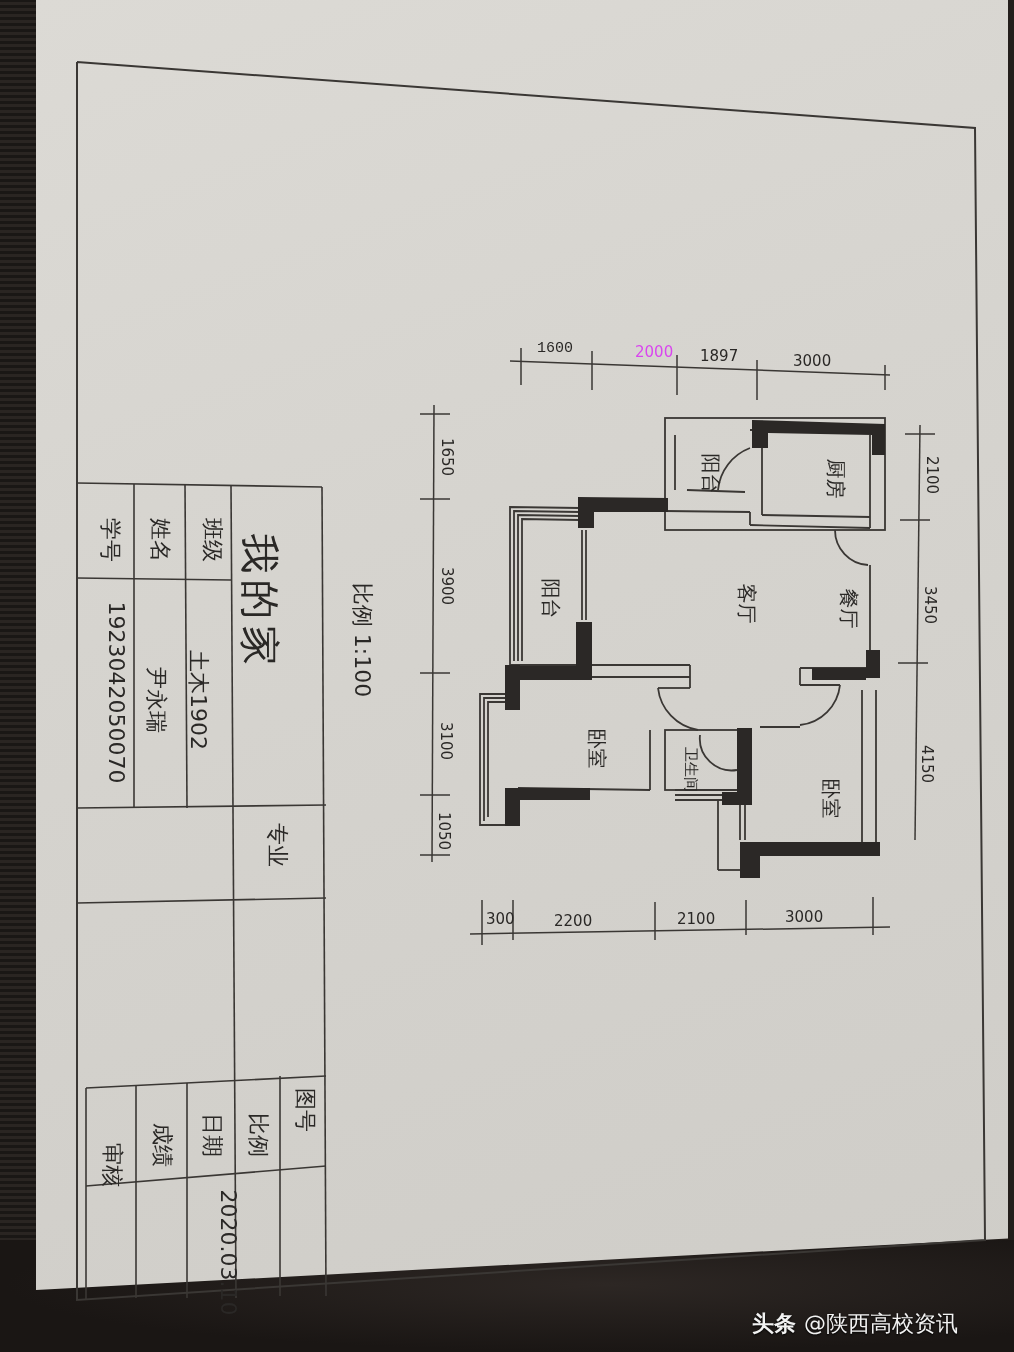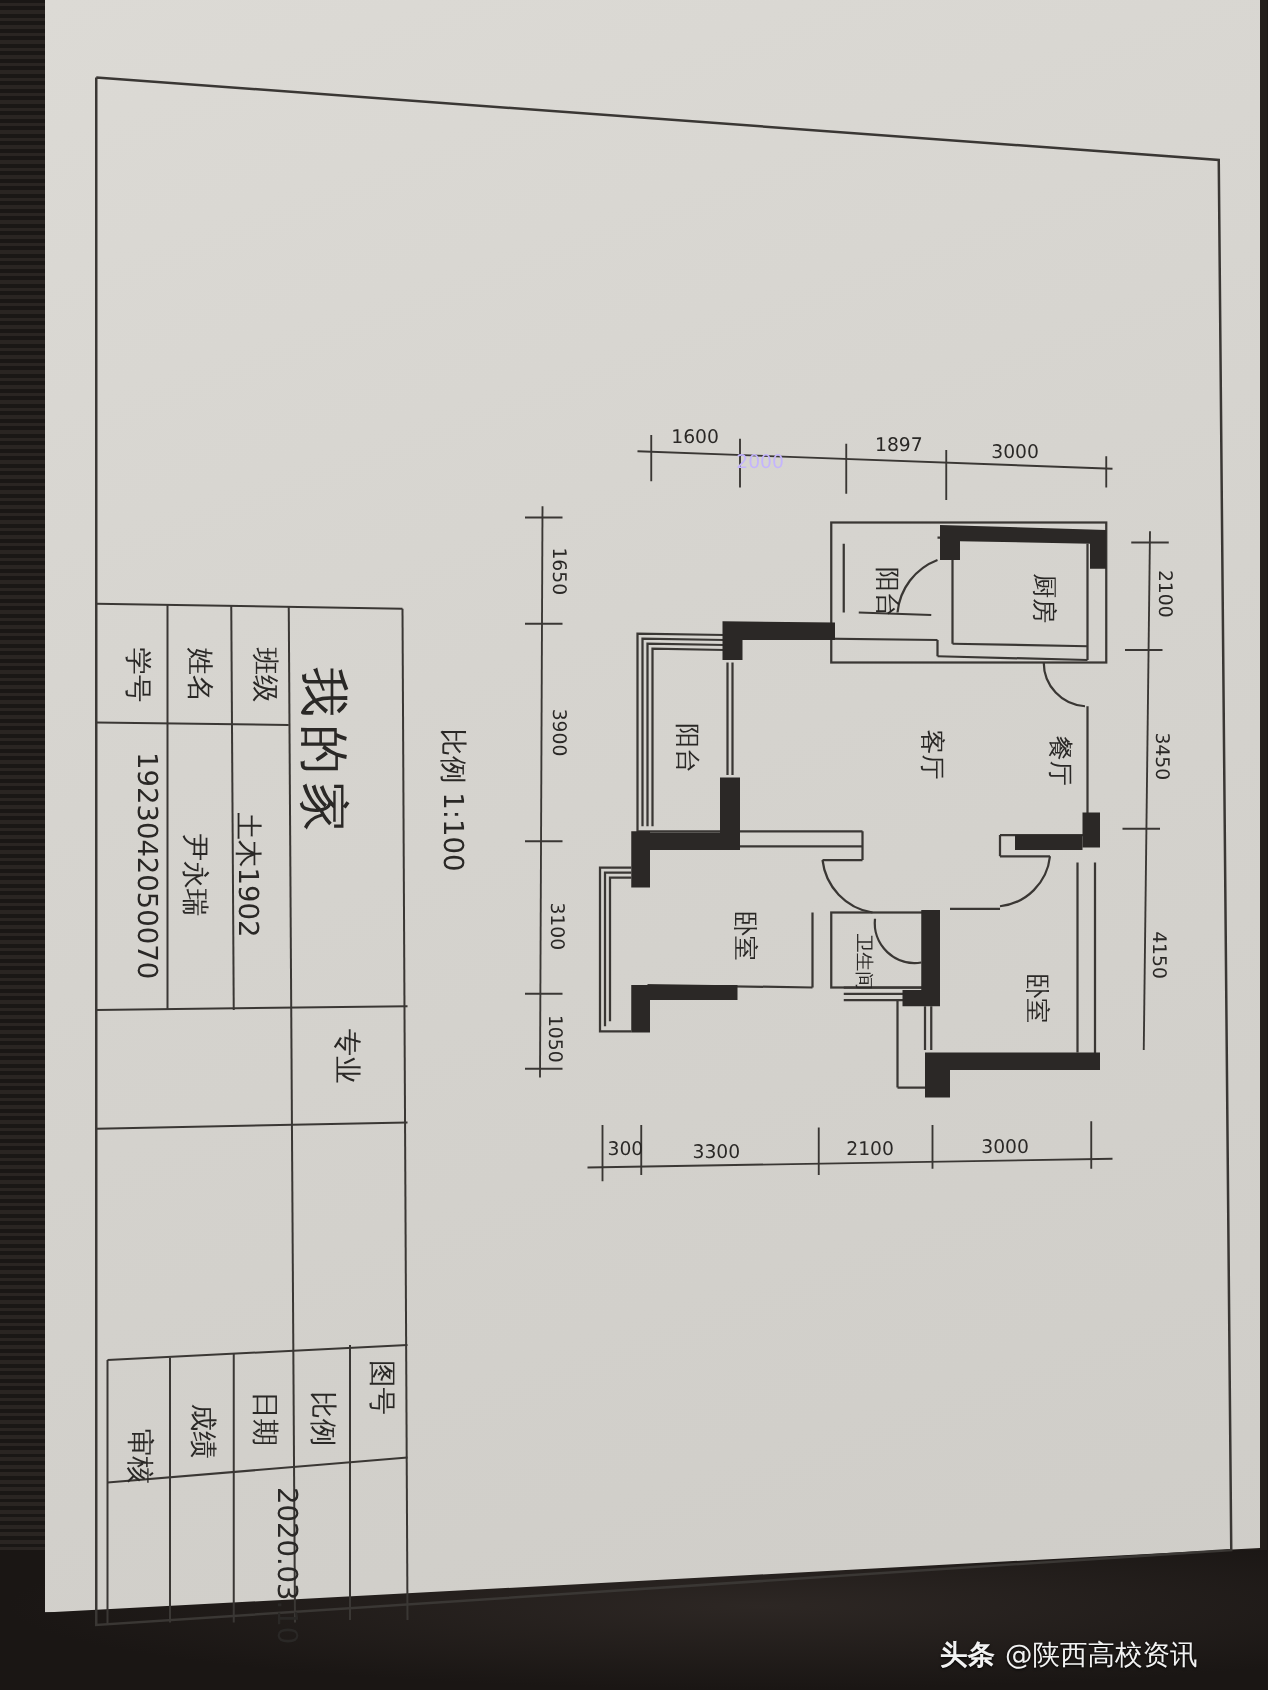--- a/index.html
+++ b/index.html
@@ -167,27 +167,27 @@
 <div class="rt tb" style="left:255px;top:830px;">专业</div>
 <div class="rt tb" style="left:283px;top:1095px;">图号</div>
 <div class="rt tb" style="left:236px;top:1120px;">比例</div>
 <div class="rt tb" style="left:190px;top:1120px;">日期</div>
 <div class="rt tb" style="left:166px;top:1240px;">2020.03.10</div>
 <div class="rt tb" style="left:140px;top:1130px;">成绩</div>
 <div class="rt tb" style="left:90px;top:1150px;">审核</div>
 
 <div class="rt tb" style="left:305px;top:625px;">比例 1:100</div>
 
-<div class="dim" style="position:absolute;left:537px;top:340px;color:#2a2826;">1600</div>
-<div class="dim" style="position:absolute;left:589px;top:343px;color:#c4b5fd;margin-top:17px;">2000</div>
+<div class="dim" style="position:absolute;left:537px;top:340px;color:#2a2826;font-family:Liberation Mono, monospace;">1600</div>
+<div class="dim" style="position:absolute;left:635px;top:343px;color:#d946ef;">2000</div>
 <div class="dim" style="position:absolute;left:700px;top:347px;color:#2a2826;">1897</div>
 <div class="dim" style="position:absolute;left:793px;top:352px;color:#2a2826;">3000</div>
 
 <div class="dim" style="position:absolute;left:486px;top:910px;color:#2a2826;">300</div>
-<div class="dim" style="position:absolute;left:554px;top:912px;color:#2a2826;">3300</div>
+<div class="dim" style="position:absolute;left:554px;top:912px;color:#2a2826;">2200</div>
 <div class="dim" style="position:absolute;left:677px;top:910px;color:#2a2826;">2100</div>
 <div class="dim" style="position:absolute;left:785px;top:908px;color:#2a2826;">3000</div>
 
 <div class="rt dim" style="left:428px;top:448px;">1650</div>
 <div class="rt dim" style="left:428px;top:577px;">3900</div>
 <div class="rt dim" style="left:427px;top:732px;">3100</div>
 <div class="rt dim" style="left:425px;top:822px;">1050</div>
 
 <div class="rt dim" style="left:913px;top:466px;">2100</div>
 <div class="rt dim" style="left:911px;top:596px;">3450</div>

